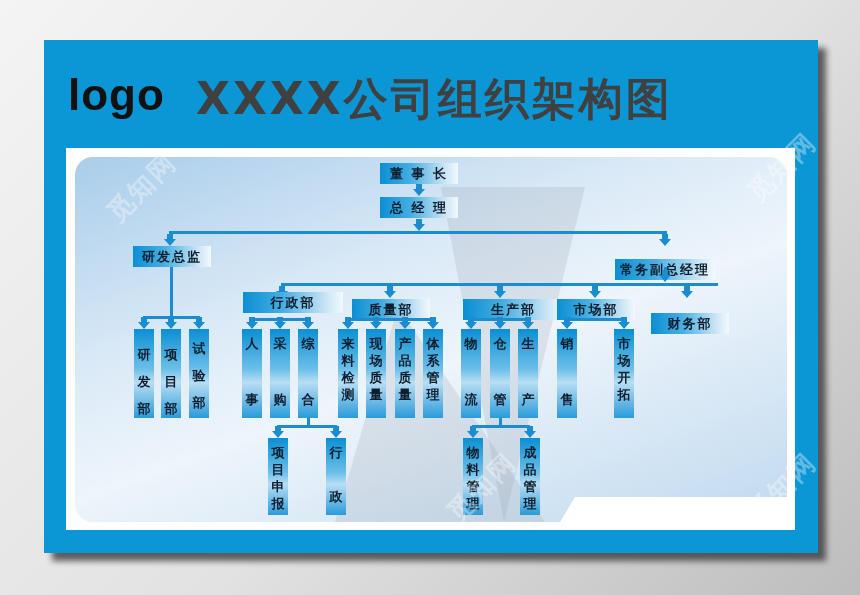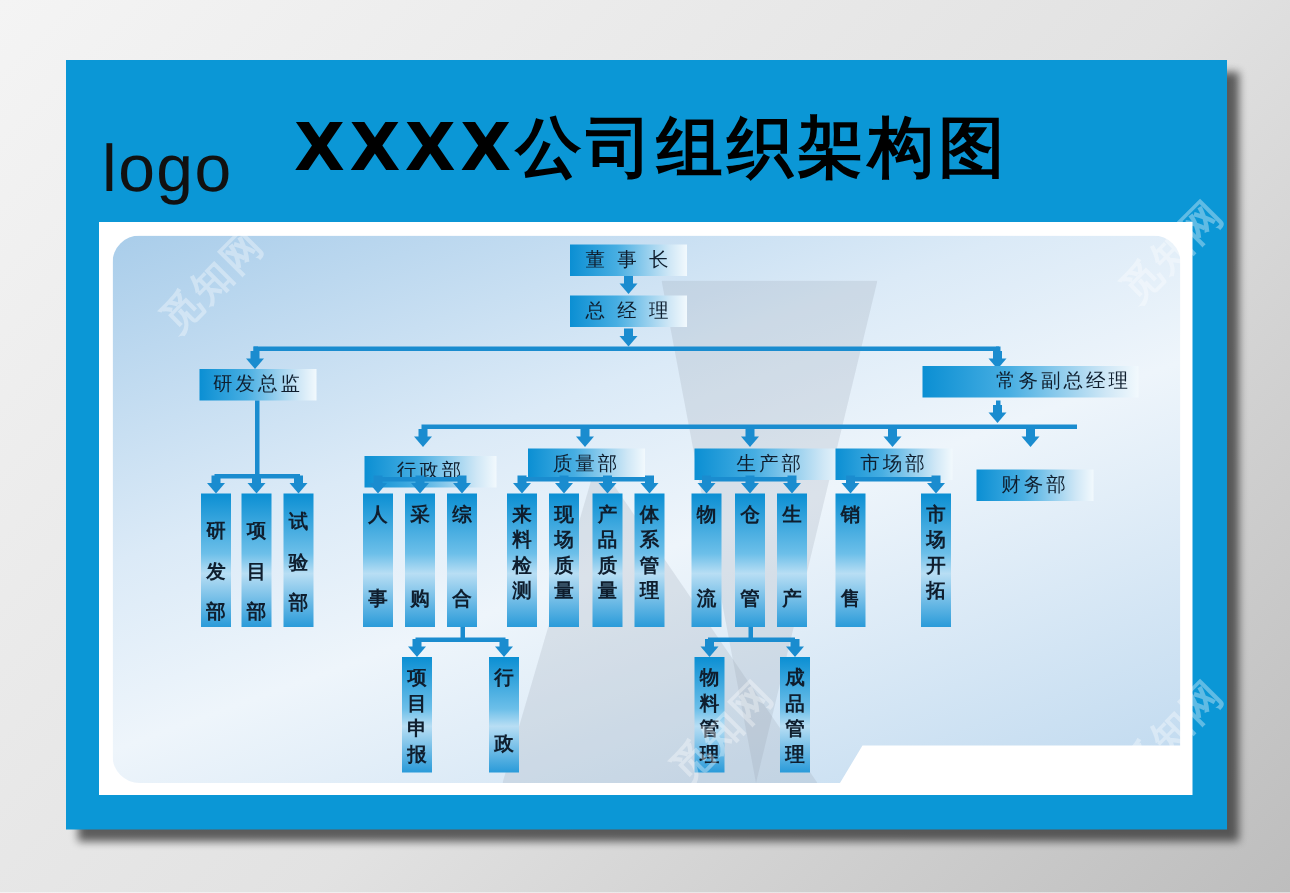--- a/index.html
+++ b/index.html
@@ -1,32 +1,32 @@
 <!DOCTYPE html>
 <html><head>
 <meta charset="utf-8">
 <style>
   html,body{margin:0;padding:0;}
   body{width:860px;height:595px;position:relative;overflow:hidden;
        background:linear-gradient(135deg,#f4f4f4 0%,#e2e2e2 55%,#bdbdbd 100%);
        font-family:"DejaVu Sans",sans-serif;}
   .shadow{position:absolute;left:52px;top:48px;width:774px;height:513px;background:#3a3a3a;filter:blur(3px);opacity:.8;}
   .frame{position:absolute;left:44px;top:40px;width:774px;height:513px;background:#0b97d6;}
-  .title-logo{position:absolute;left:68px;top:88px;font-size:44px;font-weight:normal;color:#111;letter-spacing:1px;font-family:"Liberation Sans",sans-serif;line-height:50px;}
-  .title-main{position:absolute;left:196px;top:74px;font-size:44px;font-weight:bold;color:#000000;letter-spacing:3px;line-height:50px;font-family:"DejaVu Sans",sans-serif;}
+  .title-logo{position:absolute;left:68px;top:70px;font-size:44px;font-weight:bold;color:#111;letter-spacing:1px;font-family:"Liberation Sans",sans-serif;line-height:50px;}
+  .title-main{position:absolute;left:196px;top:74px;font-size:44px;font-weight:bold;color:#404040;letter-spacing:3px;line-height:50px;font-family:"DejaVu Sans",sans-serif;}
   .white-inset{position:absolute;left:66px;top:148px;width:729px;height:382px;background:#fff;}
   .panel{position:absolute;left:75px;top:157px;width:712px;height:365px;border-radius:18px;
          background:linear-gradient(160deg,#a9cdea 0%,#dbeaf7 35%,#eef5fb 55%,#bfd9ef 100%);overflow:hidden;
          clip-path:polygon(0 0,100% 0,100% 340px,500px 340px,485px 365px,0 365px);}
   .tri{position:absolute;background:rgba(150,160,175,.22);}
   .line{position:absolute;background:#1a8ccf;}
   .arrow{position:absolute;width:0;height:0;border-left:6px solid transparent;border-right:6px solid transparent;border-top:7px solid #1a8ccf;}
   .arrow::before{content:"";position:absolute;left:-3px;top:-12px;width:6px;height:6px;background:#1a8ccf;}
   .hbox{position:absolute;height:21px;background:linear-gradient(90deg,#0b8fd3 0%,#47aee2 40%,#cfe7f6 85%,#f2f9fd 100%);
-        color:#0f1e2e;font-weight:normal;font-size:13px;line-height:21px;text-align:center;letter-spacing:2px;}
+        color:#0f1e2e;font-weight:bold;font-size:13px;line-height:21px;text-align:center;letter-spacing:2px;}
   .vbox{position:absolute;width:20px;background:linear-gradient(180deg,#0b8fd3 0%,#6cbfe9 45%,#b8def4 60%,#2a9bd9 100%);
         color:#0f1e2e;font-weight:bold;font-size:13px;text-align:center;box-sizing:border-box;padding-top:6px;}
   .vbox span{display:block;line-height:17px;}
   .wm{position:absolute;color:rgba(255,255,255,.35);font-size:26px;font-weight:bold;transform:rotate(-45deg);letter-spacing:2px;}
 </style>
 </head>
 <body>
 
 <div class="shadow"></div>
 <div class="frame"></div>
@@ -46,21 +46,21 @@
 <div class="hbox" style="left:380px;top:197px;width:78px;">总 经 理</div>
 <div class="arrow" style="left:413px;top:224px;"></div>
 
 <div class="line" style="left:169px;top:231px;width:497px;height:3px;"></div>
 <div class="line" style="left:169px;top:231px;width:3px;height:8px;"></div>
 <div class="arrow" style="left:164px;top:239px;"></div>
 <div class="line" style="left:664px;top:231px;width:3px;height:8px;"></div>
 <div class="arrow" style="left:659px;top:239px;"></div>
 
 <div class="hbox" style="left:133px;top:246px;width:78px;">研发总监</div>
-<div class="hbox" style="left:615px;top:244px;width:100px;padding-left:44px;">常务副总经理</div>
+<div class="hbox" style="left:615px;top:259px;width:100px;">常务副总经理</div>
 
 <div class="line" style="left:170px;top:267px;width:3px;height:50px;"></div>
 <div class="line" style="left:143px;top:316px;width:57px;height:3px;"></div>
 <div class="arrow" style="left:138px;top:322px;"></div>
 <div class="arrow" style="left:165px;top:322px;"></div>
 <div class="arrow" style="left:193px;top:322px;"></div>
 <div class="vbox" style="left:134px;top:329px;height:89px;padding-top:12px;">
     <span>
       <span style="line-height: 27px;">研</span>
       <span style="line-height: 27px;">发</span>
@@ -84,21 +84,21 @@
 
 <div class="arrow" style="left:659px;top:275px;"></div>
 <div class="line" style="left:664px;top:267px;width:3px;height:10px;"></div>
 <div class="line" style="left:281px;top:283px;width:437px;height:3px;"></div>
 <div class="arrow" style="left:276px;top:291px;"></div>
 <div class="arrow" style="left:384px;top:291px;"></div>
 <div class="arrow" style="left:494px;top:291px;"></div>
 <div class="arrow" style="left:589px;top:291px;"></div>
 <div class="arrow" style="left:681px;top:291px;"></div>
 
-<div class="hbox" style="left:243px;top:304px;width:88px;">行政部</div>
+<div class="hbox" style="left:243px;top:292px;width:100px;">行政部</div>
 <div class="hbox" style="left:352px;top:299px;width:78px;">质量部</div>
 <div class="hbox" style="left:463px;top:299px;width:101px;">生产部</div>
 <div class="hbox" style="left:557px;top:299px;width:78px;">市场部</div>
 <div class="hbox" style="left:651px;top:313px;width:78px;">财务部</div>
 
 <div class="line" style="left:280px;top:320px;width:3px;height:-4px;"></div>
 <div class="line" style="left:251px;top:318px;width:58px;height:3px;"></div>
 <div class="arrow" style="left:246px;top:322px;"></div>
 <div class="arrow" style="left:274px;top:322px;"></div>
 <div class="arrow" style="left:302px;top:322px;"></div>

